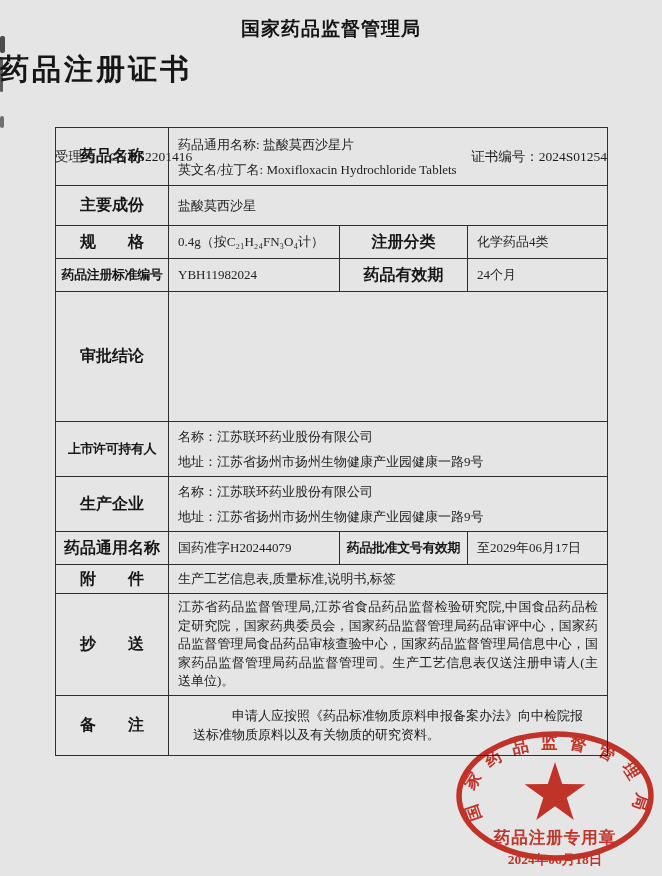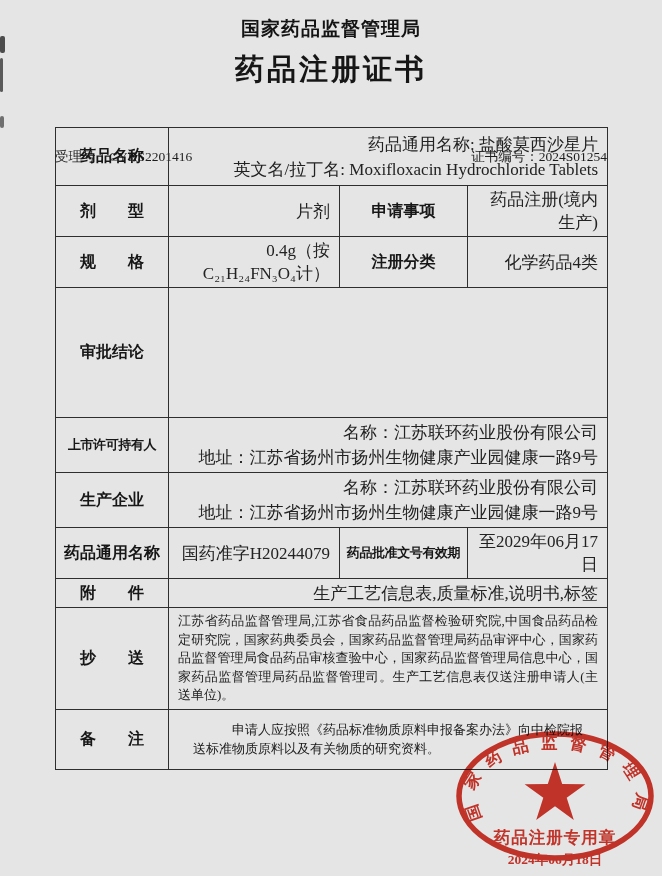--- a/index.html
+++ b/index.html
@@ -6,39 +6,39 @@
   .page{
     position:relative;width:662px;height:876px;background:#e5e5e5;
     font-family:"Liberation Serif","DejaVu Serif",serif;color:#1b1b1b;overflow:hidden;
   }
   .org-title{
     position:absolute;top:16px;left:0;width:662px;text-align:center;
     font-family:"Liberation Sans","DejaVu Sans",sans-serif;
     font-size:19px;font-weight:bold;letter-spacing:1px;color:#141414;
   }
   .cert-title{
-    position:absolute;top:50px;left:0;width:662px;text-align:center;
+    position:absolute;top:50px;left:0;width:662px;text-align:left;
     font-size:29px;font-weight:600;letter-spacing:3px;color:#161616;
   }
   .meta-row{
     position:absolute;top:120px;left:55px;width:552px;height:20px;
     display:flex;justify-content:space-between;font-size:13.5px;color:#1d1d1d;margin-top:28px;
   }
   table.cert{
     position:absolute;left:55px;top:127px;width:552px;
     border-collapse:collapse;table-layout:fixed;
     border:1.6px solid #2e2e2e;
   }
   table.cert td{border:1px solid #2e2e2e;vertical-align:middle;overflow:hidden;}
   td.lbl{
     font-weight:bold;text-align:center;font-size:16px;color:#171717;
     padding:0 2px;white-space:nowrap;
   }
   td.lbl.small{font-size:13px;letter-spacing:-0.4px;}
-  td.val{font-size:17px;padding:2px 9px;color:#222;text-align:right;}
+  td.val{font-size:13px;padding:2px 9px;color:#222;}
   td.val .line{line-height:25px;}
   .r1{height:58px}.r2{height:40px}.r3{height:33px}.r4{height:33px}
   .r5{height:33px}.r6{height:38px}.r7{height:130px}.r8{height:54px}
   .r9{height:54px}.r10{height:33px}.r11{height:29px}.r12{height:29px}
   .r13{height:78px}.r14{height:60px}
   td.cc-val{font-size:13px;line-height:18.5px;text-align:justify;padding:4px 9px;}
   td.remark-val{font-size:13px;line-height:19px;padding:4px 24px;}
   td.remark-val .indent{text-indent:3em;}
   .seal{
     position:absolute;left:452px;top:727px;width:210px;height:150px;
@@ -77,35 +77,39 @@
 
     <tbody>
         <tr class="r1">
       <td class="lbl">药品名称</td>
       <td class="val" colspan="3">
         <div class="line"><span>药品通用名称: </span><span>盐酸莫西沙星片</span></div>
         <div class="line"><span>英文名/拉丁名: </span><span>Moxifloxacin Hydrochloride Tablets</span></div>
       </td>
     </tr>
 
+    <tr class="r2">
+      <td class="lbl">主要成份</td>
+      <td class="val" colspan="3">盐酸莫西沙星</td>
+    </tr>
 
-    <tr class="r3">
-      <td class="lbl">剂　　型</td>
-      <td class="val">片剂</td>
-      <td class="lbl">申请事项</td>
-      <td class="val">药品注册(境内生产)</td>
-    </tr>
 
     <tr class="r4">
       <td class="lbl">规　　格</td>
       <td class="val">0.4g（按C₂₁H₂₄FN₃O₄计）</td>
       <td class="lbl">注册分类</td>
       <td class="val">化学药品4类</td>
     </tr>
 
+    <tr class="r5">
+      <td class="lbl small">药品注册标准编号</td>
+      <td class="val">YBH11982024</td>
+      <td class="lbl">药品有效期</td>
+      <td class="val">24个月</td>
+    </tr>
 
 
     <tr class="r7">
       <td class="lbl">审批结论</td>
       <td class="val" colspan="3"></td>
     </tr>
 
     <tr class="r8">
       <td class="lbl small">上市许可持有人</td>
       <td class="val" colspan="3">

